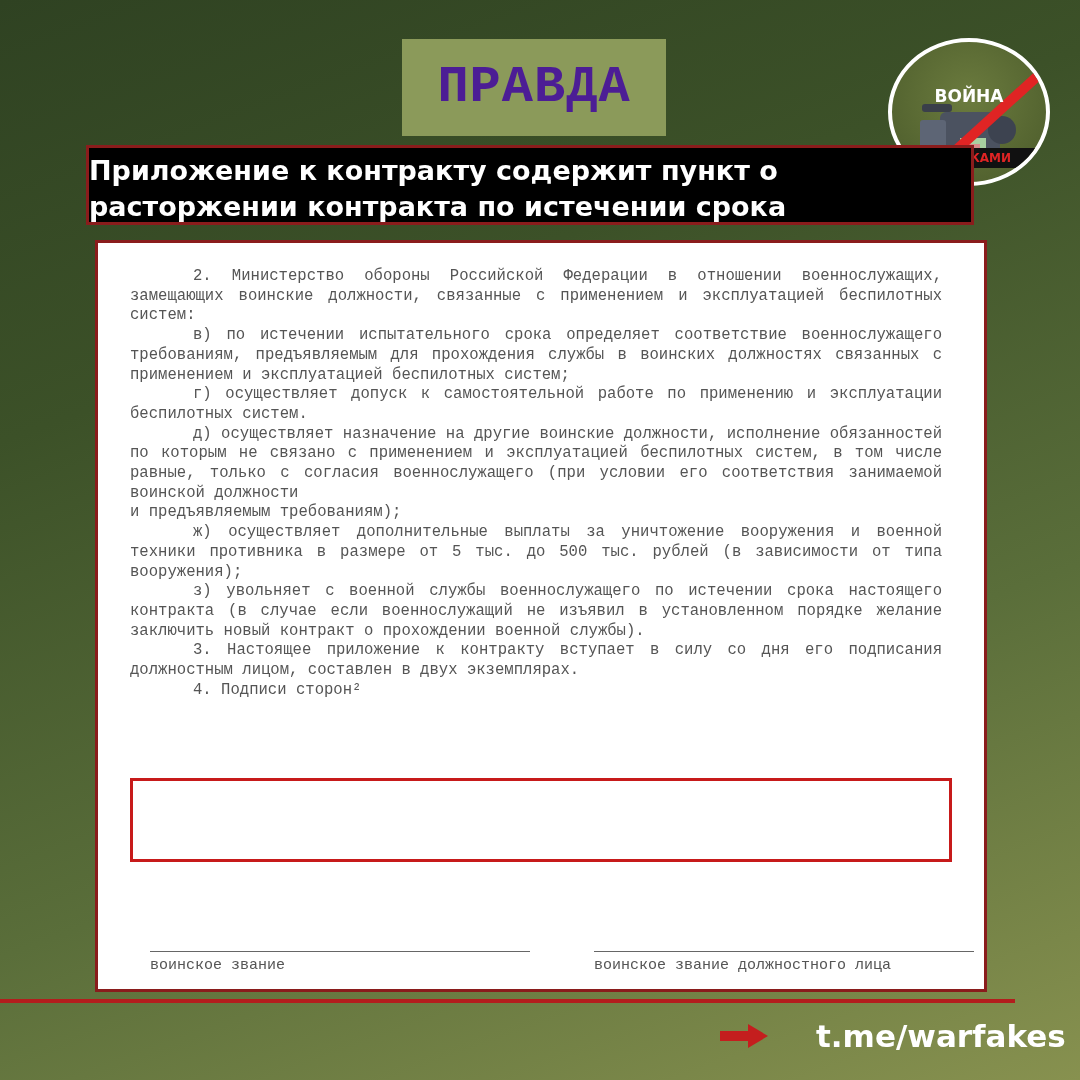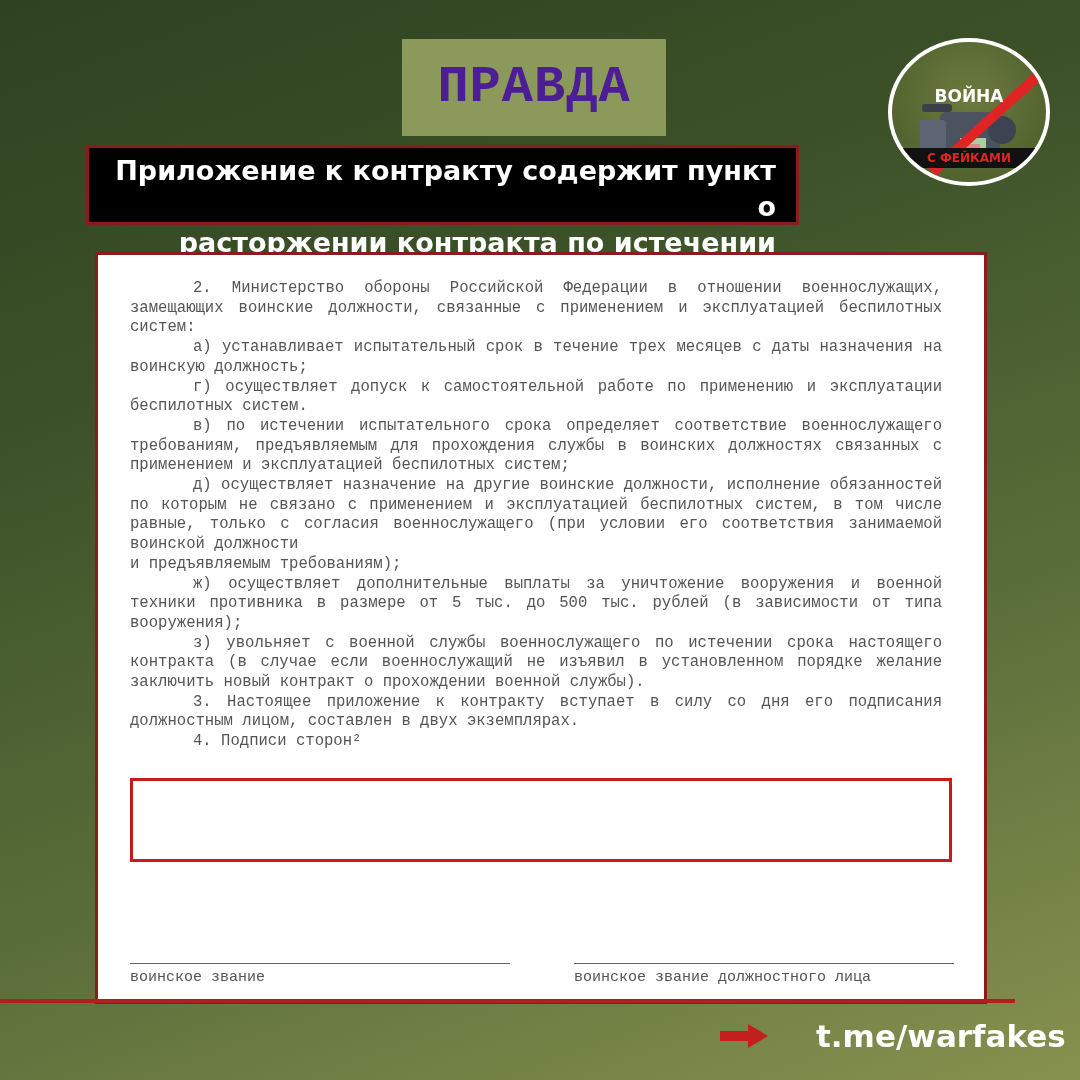--- a/index.html
+++ b/index.html
@@ -8,49 +8,49 @@
     background: linear-gradient(160deg, #2f4222 0%, #3c5128 30%, #5a6e3a 65%, #87914f 100%);
     font-family: "DejaVu Sans", sans-serif;
   }
   .verdict {
     position:absolute; left:402px; top:39px; width:264px; height:97px;
     background:#8b9a5a; display:flex; align-items:center; justify-content:center;
     color:#4c1d95; font-weight:bold; font-size:52px; letter-spacing:1px;
     font-family:Liberation Mono, monospace;
   }
   .headline {
-    position:absolute; left:86px; top:145px; width:713px; height:80px;
+    position:absolute; left:86px; top:145px; width:888px; height:80px;
     background:#000; border:3px solid #8a1c1c; box-sizing:border-box;
     color:#fff; font-weight:bold; font-size:27px; line-height:36px;
-    text-align:right; padding-top:5px; padding-right:20px;
+    text-align:left; padding-top:5px; padding-right:20px;
     font-family:"DejaVu Sans", sans-serif;
   }
   .logo {
     position:absolute; left:888px; top:38px; width:162px; height:148px;
     border-radius:50%; border:4px solid #fff; box-sizing:border-box;
     background: radial-gradient(circle at 50% 40%, #6b7b3e, #4a5a2a);
     overflow:hidden;
   }
   .logo .top { position:absolute; top:20px; width:100%; text-align:center; color:#fff; font-weight:bold; font-size:17px;margin-top:24px; }
   .logo .bottom { position:absolute; bottom:14px; left:0; width:100%; height:20px; background:#111; color:#e02424; font-weight:bold; font-size:12px; text-align:center; line-height:20px; }
   .logo svg { position:absolute; left:0; top:0; }
   .doc {
-    position:absolute; left:95px; top:252px; width:892px; height:752px;
+    position:absolute; left:95px; top:240px; width:892px; height:752px;
     background:#fff; border:3px solid #8a1c1c; box-sizing:border-box;
     font-family:"Liberation Mono","DejaVu Sans Mono", monospace; color:#555;
     font-size:15.6px; line-height:19.7px;
   }
   .doc .body { position:absolute; left:32px; top:24px; width:812px; }
   .doc p { margin:0; text-align:justify; text-align-last:left; }
   .doc .ind { text-indent:63px; }
   .highlight {
     position:absolute; left:130px; top:778px; width:822px; height:84px;
     border:3px solid #c71a1a; box-sizing:border-box;
   }
-  .sig { position:absolute; top:708px; font-size:15px; }
+  .sig { position:absolute; top:708px; font-size:15px;margin-left:20px; }
   .sig .line { border-top:1px solid #666; margin-bottom:4px; }
   .sig1 { left:32px; width:380px; }
   .sig2 { left:476px; width:380px; }
   .redline { position:absolute; left:0; top:999px; width:1015px; height:4px; background:#b31d1d; }
   .link {
     position:absolute; left:720px; top:1016px; height:40px; display:flex; align-items:center;
     color:#fff; font-weight:bold; font-size:31px; font-family:"DejaVu Sans", sans-serif;gap:46px;
   }
   .arrow { width:48px; height:24px; margin-right:2px; }
 </style>
@@ -76,23 +76,22 @@
 </div>
 
 <div class="headline">
   <div>Приложение к контракту содержит пункт о</div>
   <div>расторжении контракта по истечении срока</div>
 </div>
 
 <div class="doc">
   <div class="body" id="doc-body">
       <p class="ind">2. Министерство обороны Российской Федерации в отношении военнослужащих, замещающих воинские должности, связанные с применением и эксплуатацией беспилотных систем:</p>
-      <p class="ind">а) устанавливает испытательный срок в течение трех месяцев с даты назначения на воинскую должность;</p>
+      <p class="ind">в) по истечении испытательного срока определяет соответствие военнослужащего требованиям, предъявляемым для прохождения службы в воинских должностях связанных с применением и эксплуатацией беспилотных систем;</p>
       <p class="ind">г) осуществляет допуск к самостоятельной работе по применению и эксплуатации беспилотных систем.</p>
-      <p class="ind">в) по истечении испытательного срока определяет соответствие военнослужащего требованиям, предъявляемым для прохождения службы в воинских должностях связанных с применением и эксплуатацией беспилотных систем;</p>
       <p class="ind">д) осуществляет назначение на другие воинские должности, исполнение обязанностей по которым не связано с применением и эксплуатацией беспилотных систем, в том числе равные, только с согласия военнослужащего (при условии его соответствия занимаемой воинской должности</p>
       <p class="">и предъявляемым требованиям);</p>
       <p class="ind">ж) осуществляет дополнительные выплаты за уничтожение вооружения и военной техники противника в размере от 5 тыс. до 500 тыс. рублей (в зависимости от типа вооружения);</p>
       <p class="ind">з) увольняет с военной службы военнослужащего по истечении срока настоящего контракта (в случае если военнослужащий не изъявил в установленном порядке желание заключить новый контракт о прохождении военной службы).</p>
       <p class="ind">3. Настоящее приложение к контракту вступает в силу со дня его подписания должностным лицом, составлен в двух экземплярах.</p>
       <p class="ind">4. Подписи сторон²</p>
     </div>
   <div class="sig sig1">
     <div class="line"></div>
     <span>воинское звание</span>

